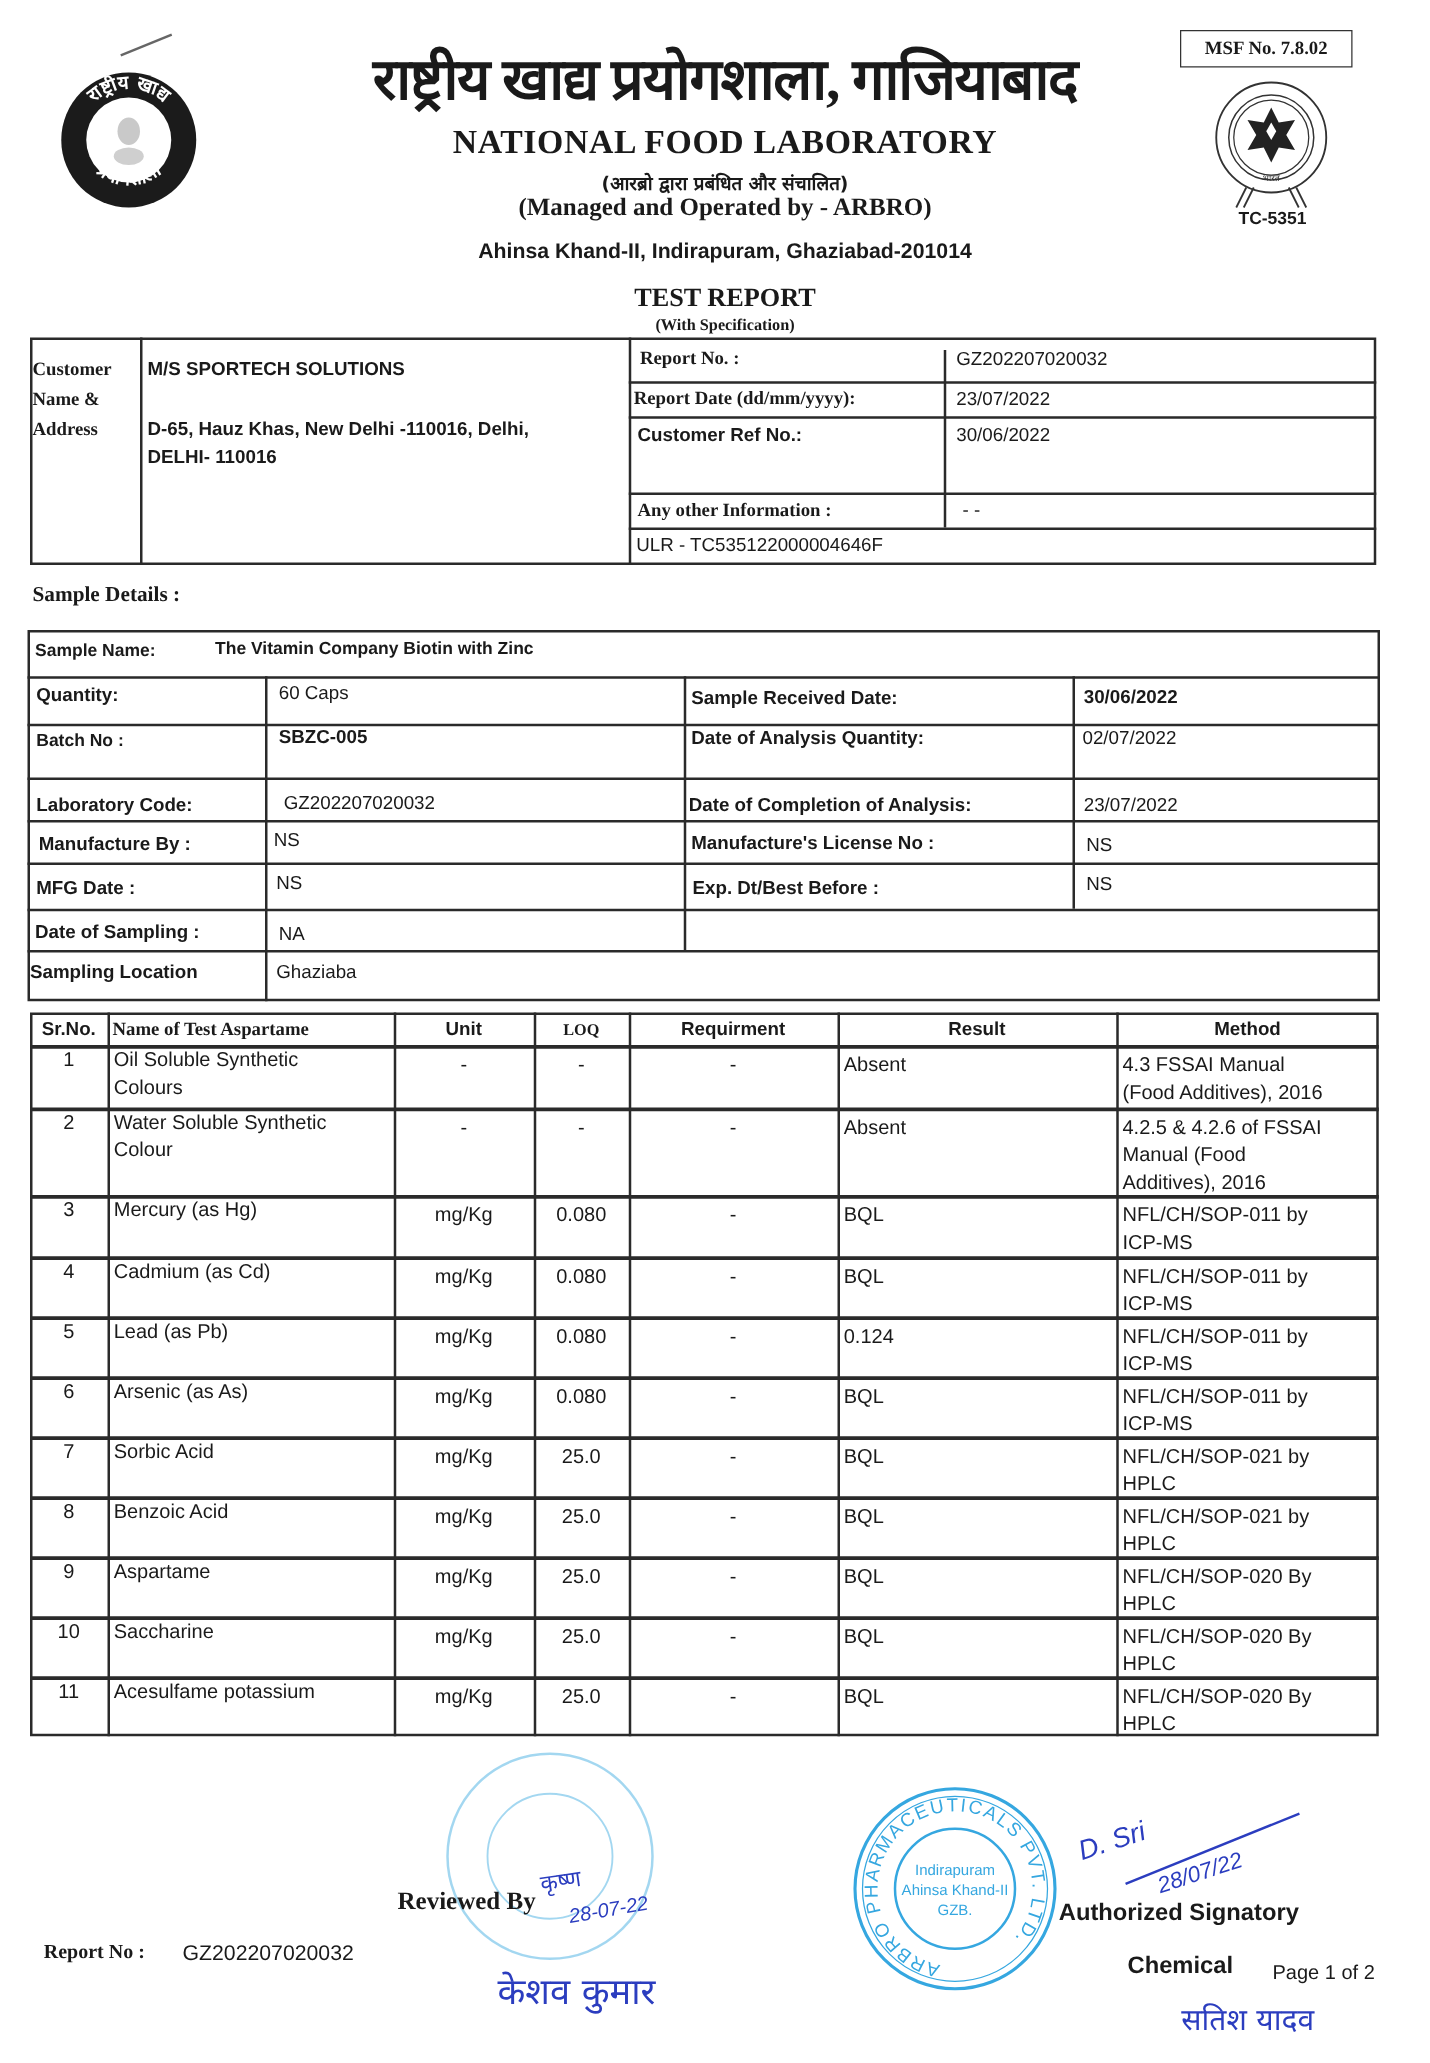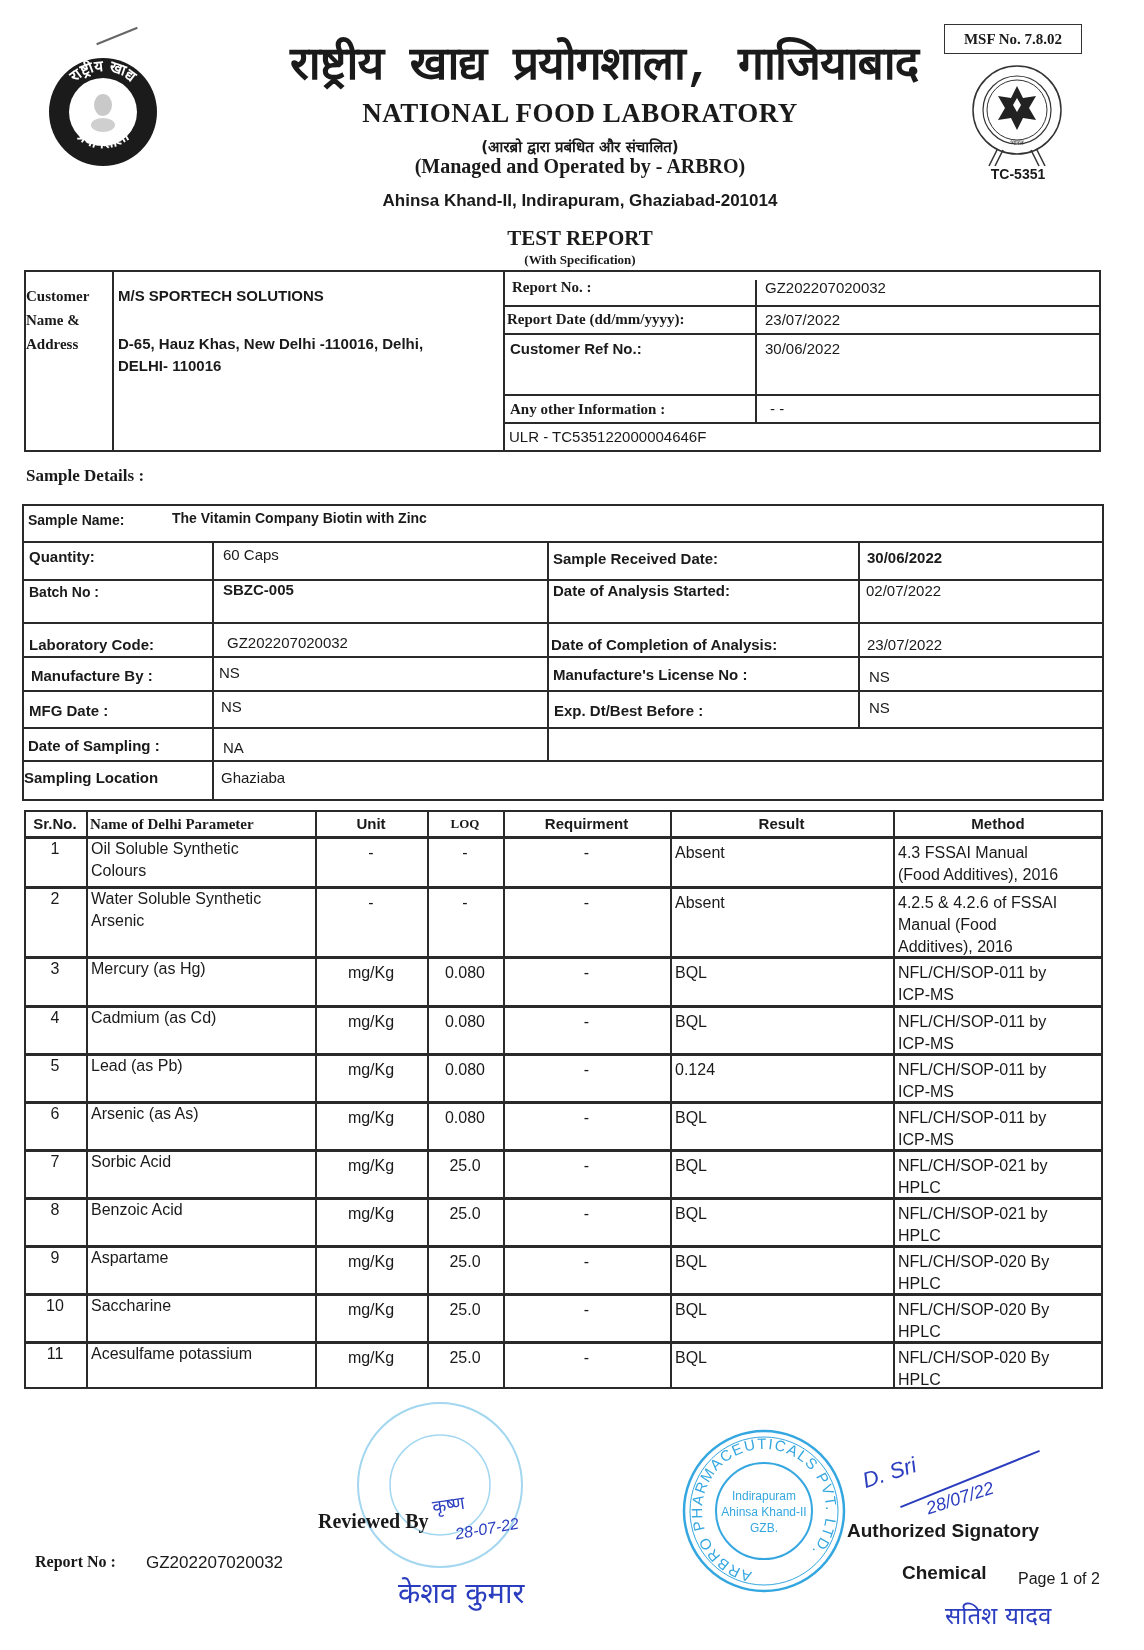--- a/index.html
+++ b/index.html
@@ -6,21 +6,21 @@
   body { width:1144px; height:1650px; position:relative; overflow:hidden; font-family:"Liberation Sans", sans-serif; color:#1a1a1a; }
   .abs { position:absolute; }
   .serif { font-family:"Liberation Serif", serif; }
   .bold { font-weight:bold; }
   .line-h { position:absolute; height:0; border-top:2px solid #2a2a2a; }
   .line-v { position:absolute; width:0; border-left:2px solid #2a2a2a; }
   .t { position:absolute; white-space:nowrap; }
   .cell { position:absolute; font-size:16px; line-height:22px; }
 
   
-  #hindi-title { left:290px; top:30px; width:580px; text-align:center; font-size:46px; font-weight:bold; font-family:Liberation Mono, monospace; letter-spacing:-1px; }
+  #hindi-title { left:290px; top:30px; width:580px; text-align:center; font-size:46px; font-weight:bold; font-family:Liberation Serif, serif; letter-spacing:-1px; }
   #eng-title { left:290px; top:98px; width:580px; text-align:center; font-size:27px; font-weight:bold; font-family:"Liberation Serif", serif; letter-spacing:0.5px; }
   #hindi-sub { left:290px; top:136px; width:580px; text-align:center; font-size:15px; font-weight:bold; font-family:"DejaVu Sans", sans-serif; }
   #managed { left:290px; top:155px; width:580px; text-align:center; font-size:20px; font-weight:bold; font-family:"Liberation Serif", serif; }
   #address { left:290px; top:191px; width:580px; text-align:center; font-size:17px; font-weight:bold; }
   #test-report { left:290px; top:226px; width:580px; text-align:center; font-size:21px; font-weight:bold; font-family:"Liberation Serif", serif; }
   #with-spec { left:290px; top:252px; width:580px; text-align:center; font-size:13px; font-weight:bold; font-family:"Liberation Serif", serif; }
 
   #msf-box { left:944px; top:24px; width:136px; height:28px; border:1.5px solid #333; text-align:center; font-size:15px; font-weight:bold; font-family:"Liberation Serif", serif; line-height:28px; }
 
   .lbl-serif { font-family:"Liberation Serif", serif; font-weight:bold; font-size:16px; }
@@ -138,41 +138,41 @@
   <div class="t val" style="left:219px;top:664px;font-size:15px;">NS</div>
   <div class="t lbl-sans" style="left:29px;top:702px;font-size:15px;">MFG Date :</div>
   <div class="t val" style="left:221px;top:698px;font-size:15px;">NS</div>
   <div class="t lbl-sans" style="left:28px;top:737px;font-size:15px;">Date of Sampling :</div>
   <div class="t val" style="left:223px;top:739px;font-size:15px;">NA</div>
   <div class="t lbl-sans" style="left:24px;top:769px;font-size:15px;">Sampling Location</div>
   <div class="t val" style="left:221px;top:769px;font-size:15px;">Ghaziaba</div>
 
   <div class="t lbl-sans" style="left:553px;top:550px;font-size:15px;">Sample Received Date:</div>
   <div class="t lbl-sans" style="left:867px;top:549px;font-size:15px;">30/06/2022</div>
-  <div class="t lbl-sans" style="left:553px;top:582px;font-size:15px;">Date of Analysis Started:</div>
+  <div class="t lbl-sans" style="left:553px;top:582px;font-size:15px;">Date of Analysis Quantity:</div>
   <div class="t val" style="left:866px;top:582px;font-size:15px;">02/07/2022</div>
   <div class="t lbl-sans" style="left:551px;top:636px;font-size:15px;">Date of Completion of Analysis:</div>
   <div class="t val" style="left:867px;top:636px;font-size:15px;">23/07/2022</div>
   <div class="t lbl-sans" style="left:553px;top:666px;font-size:15px;">Manufacture's License No :</div>
   <div class="t val" style="left:869px;top:668px;font-size:15px;">NS</div>
   <div class="t lbl-sans" style="left:554px;top:702px;font-size:15px;">Exp. Dt/Best Before :</div>
   <div class="t val" style="left:869px;top:699px;font-size:15px;">NS</div>
 </div>
 
 <div id="results">
     <div class="abs" style="left:24px;top:810px;width:1079px;height:579px;border:2px solid #2a2a2a;box-sizing:border-box;"></div>
     <div class="line-v" style="left:86px;top:810px;height:579px;"></div>
     <div class="line-v" style="left:315px;top:810px;height:579px;"></div>
     <div class="line-v" style="left:427px;top:810px;height:579px;"></div>
     <div class="line-v" style="left:503px;top:810px;height:579px;"></div>
     <div class="line-v" style="left:670px;top:810px;height:579px;"></div>
     <div class="line-v" style="left:893px;top:810px;height:579px;"></div>
     <div class="line-h" style="left:24px;top:836px;width:1079px;border-top-width:3px;"></div>
     <div class="cell bold" style="left:24px;top:813px;width:62px;text-align:center;font-size:15px;">Sr.No.</div>
-    <div class="cell bold" style="left:90px;top:813px;width:225px;text-align:left;font-size:15px;font-family:&quot;Liberation Serif&quot;, serif;">Name of Delhi Parameter</div>
+    <div class="cell bold" style="left:90px;top:813px;width:225px;text-align:left;font-size:15px;font-family:&quot;Liberation Serif&quot;, serif;">Name of Test Aspartame</div>
     <div class="cell bold" style="left:315px;top:813px;width:112px;text-align:center;font-size:15px;">Unit</div>
     <div class="cell bold" style="left:427px;top:813px;width:76px;text-align:center;font-size:13px;font-family:&quot;Liberation Serif&quot;, serif;">LOQ</div>
     <div class="cell bold" style="left:503px;top:813px;width:167px;text-align:center;font-size:15px;">Requirment</div>
     <div class="cell bold" style="left:670px;top:813px;width:223px;text-align:center;font-size:15px;">Result</div>
     <div class="cell bold" style="left:893px;top:813px;width:210px;text-align:center;font-size:15px;">Method</div>
     <div class="abs" style="left:24px;top:836px;width:1079px;height:50px;"></div>
     <div class="line-h" style="left:24px;top:886px;width:1079px;border-top-width:3px;"></div>
     <div class="cell" style="left:24px;top:838px;width:62px;text-align:center;">1</div>
     <div class="cell" style="left:91px;top:838px;width:224px;text-align:left;">
       <div>Oil Soluble Synthetic</div>
@@ -184,21 +184,21 @@
     <div class="cell" style="left:675px;top:842px;width:218px;text-align:left;">Absent</div>
     <div class="cell" style="left:898px;top:842px;width:205px;text-align:left;">
       <div>4.3 FSSAI Manual</div>
       <div>(Food Additives), 2016</div>
     </div>
     <div class="abs" style="left:24px;top:886px;width:1079px;height:70px;"></div>
     <div class="line-h" style="left:24px;top:956px;width:1079px;border-top-width:3px;"></div>
     <div class="cell" style="left:24px;top:888px;width:62px;text-align:center;">2</div>
     <div class="cell" style="left:91px;top:888px;width:224px;text-align:left;">
       <div>Water Soluble Synthetic</div>
-      <div>Arsenic</div>
+      <div>Colour</div>
     </div>
     <div class="cell" style="left:315px;top:892px;width:112px;text-align:center;">-</div>
     <div class="cell" style="left:427px;top:892px;width:76px;text-align:center;">-</div>
     <div class="cell" style="left:503px;top:892px;width:167px;text-align:center;">-</div>
     <div class="cell" style="left:675px;top:892px;width:218px;text-align:left;">Absent</div>
     <div class="cell" style="left:898px;top:892px;width:205px;text-align:left;">
       <div>4.2.5 &amp; 4.2.6 of FSSAI</div>
       <div>Manual (Food</div>
       <div>Additives), 2016</div>
     </div>

